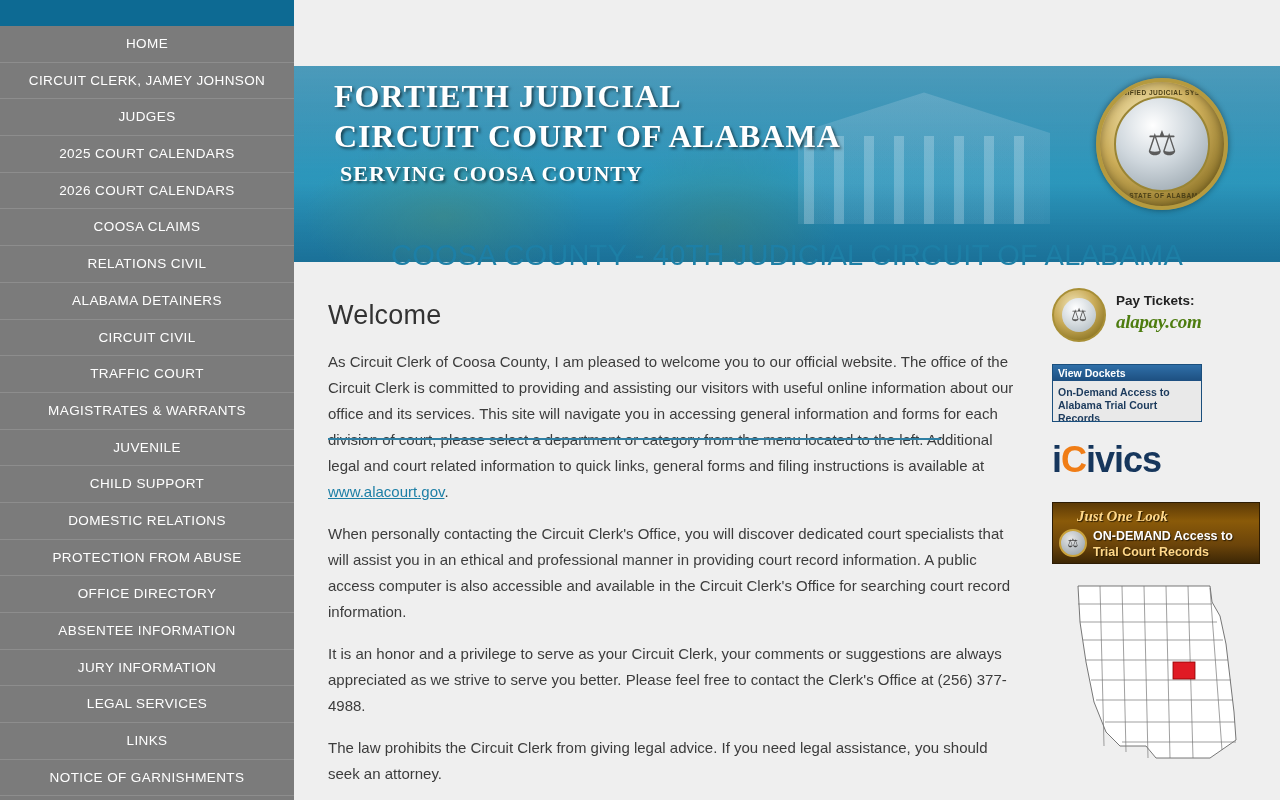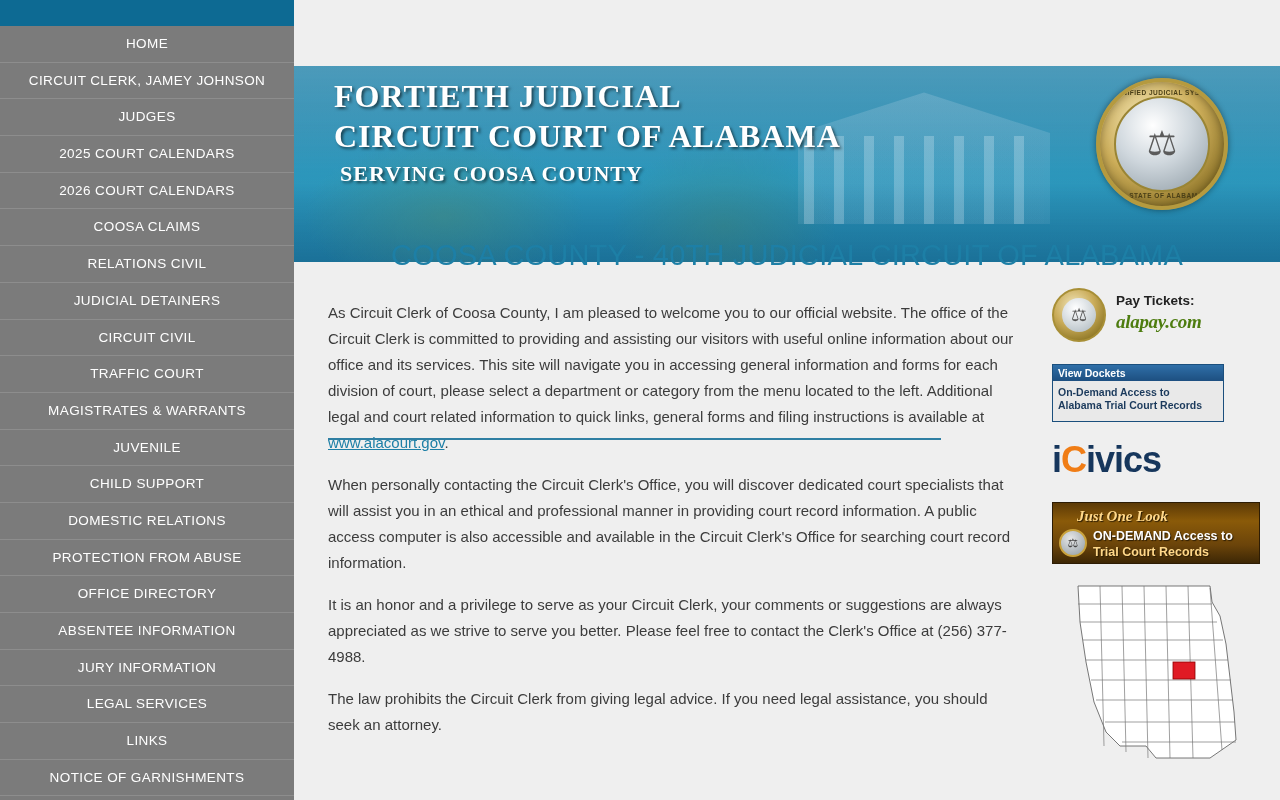--- a/index.html
+++ b/index.html
@@ -221,21 +221,21 @@
   #alapay-label { font-size: 13.5px; font-weight: bold; color: #222; line-height: 18px; }
   #alapay-url {
     font-family: "Liberation Serif", serif;
     font-style: italic; font-weight: bold;
     font-size: 19px; color: #4d7c0f; line-height: 24px;
     letter-spacing: -0.3px;
   }
 
   
   #dockets-block {
-    width: 172px; height: 58px;
+    width: 150px; height: 58px;
     border: 1px solid #1b4f7d;
     background: #e9e9e9;
     overflow: hidden;
   }
   #dockets-header {
     height: 16px;
     background: linear-gradient(180deg,#2f6fa8,#1d4f80);
     color: #ffffff;
     font-size: 10.5px;
     font-weight: bold;
@@ -309,21 +309,21 @@
   <div id="sidebar">
     <div id="sidebar-top-bar"></div>
     <nav id="nav">
       <a class="nav-item">HOME</a>
       <a class="nav-item">CIRCUIT CLERK, JAMEY JOHNSON</a>
       <a class="nav-item">JUDGES</a>
       <a class="nav-item">2025 COURT CALENDARS</a>
       <a class="nav-item">2026 COURT CALENDARS</a>
       <a class="nav-item">COOSA CLAIMS</a>
       <a class="nav-item">RELATIONS CIVIL</a>
-      <a class="nav-item">JUDICIAL DETAINERS</a>
+      <a class="nav-item">ALABAMA DETAINERS</a>
       <a class="nav-item">CIRCUIT CIVIL</a>
       <a class="nav-item">TRAFFIC COURT</a>
       <a class="nav-item">MAGISTRATES &amp; WARRANTS</a>
       <a class="nav-item">JUVENILE</a>
       <a class="nav-item">CHILD SUPPORT</a>
       <a class="nav-item">DOMESTIC RELATIONS</a>
       <a class="nav-item">PROTECTION FROM ABUSE</a>
       <a class="nav-item">OFFICE DIRECTORY</a>
       <a class="nav-item">ABSENTEE INFORMATION</a>
       <a class="nav-item">JURY INFORMATION</a>
@@ -349,20 +349,21 @@
         <div class="seal-text" id="seal-top">UNIFIED JUDICIAL SYSTEM</div>
         <div id="banner-seal-inner"></div>
         <div id="seal-scales">⚖</div>
         <div class="seal-text" id="seal-bottom">STATE OF ALABAMA</div>
       </div>
     </header>
 
     <h1 id="page-title">COOSA COUNTY - 40TH JUDICIAL CIRCUIT OF ALABAMA</h1>
 
     <section id="content">
+      <h2 id="welcome-heading">Welcome</h2>
 
       <p><span>As Circuit Clerk of Coosa County, I am pleased to welcome you to our official website. The office of the Circuit Clerk is committed to providing and assisting our visitors with useful online information about our office and its services. This site will navigate you in accessing general information and forms for each division of court, please select a department or category from the menu located to the left. Additional legal and court related information to quick links, general forms and filing instructions is available at </span><a class="inline-link">www.alacourt.gov</a><span>.</span></p>
 
       <p>When personally contacting the Circuit Clerk's Office, you will discover dedicated court specialists that will assist you in an ethical and professional manner in providing court record information. A public access computer is also accessible and available in the Circuit Clerk's Office for searching court record information.</p>
       <p>It is an honor and a privilege to serve as your Circuit Clerk, your comments or suggestions are always appreciated as we strive to serve you better. Please feel free to contact the Clerk's Office at (256) 377-4988.</p>
       <p>The law prohibits the Circuit Clerk from giving legal advice. If you need legal assistance, you should seek an attorney.</p>
     </section>
     <div id="content-divider"></div>
 
     <aside id="rail">

